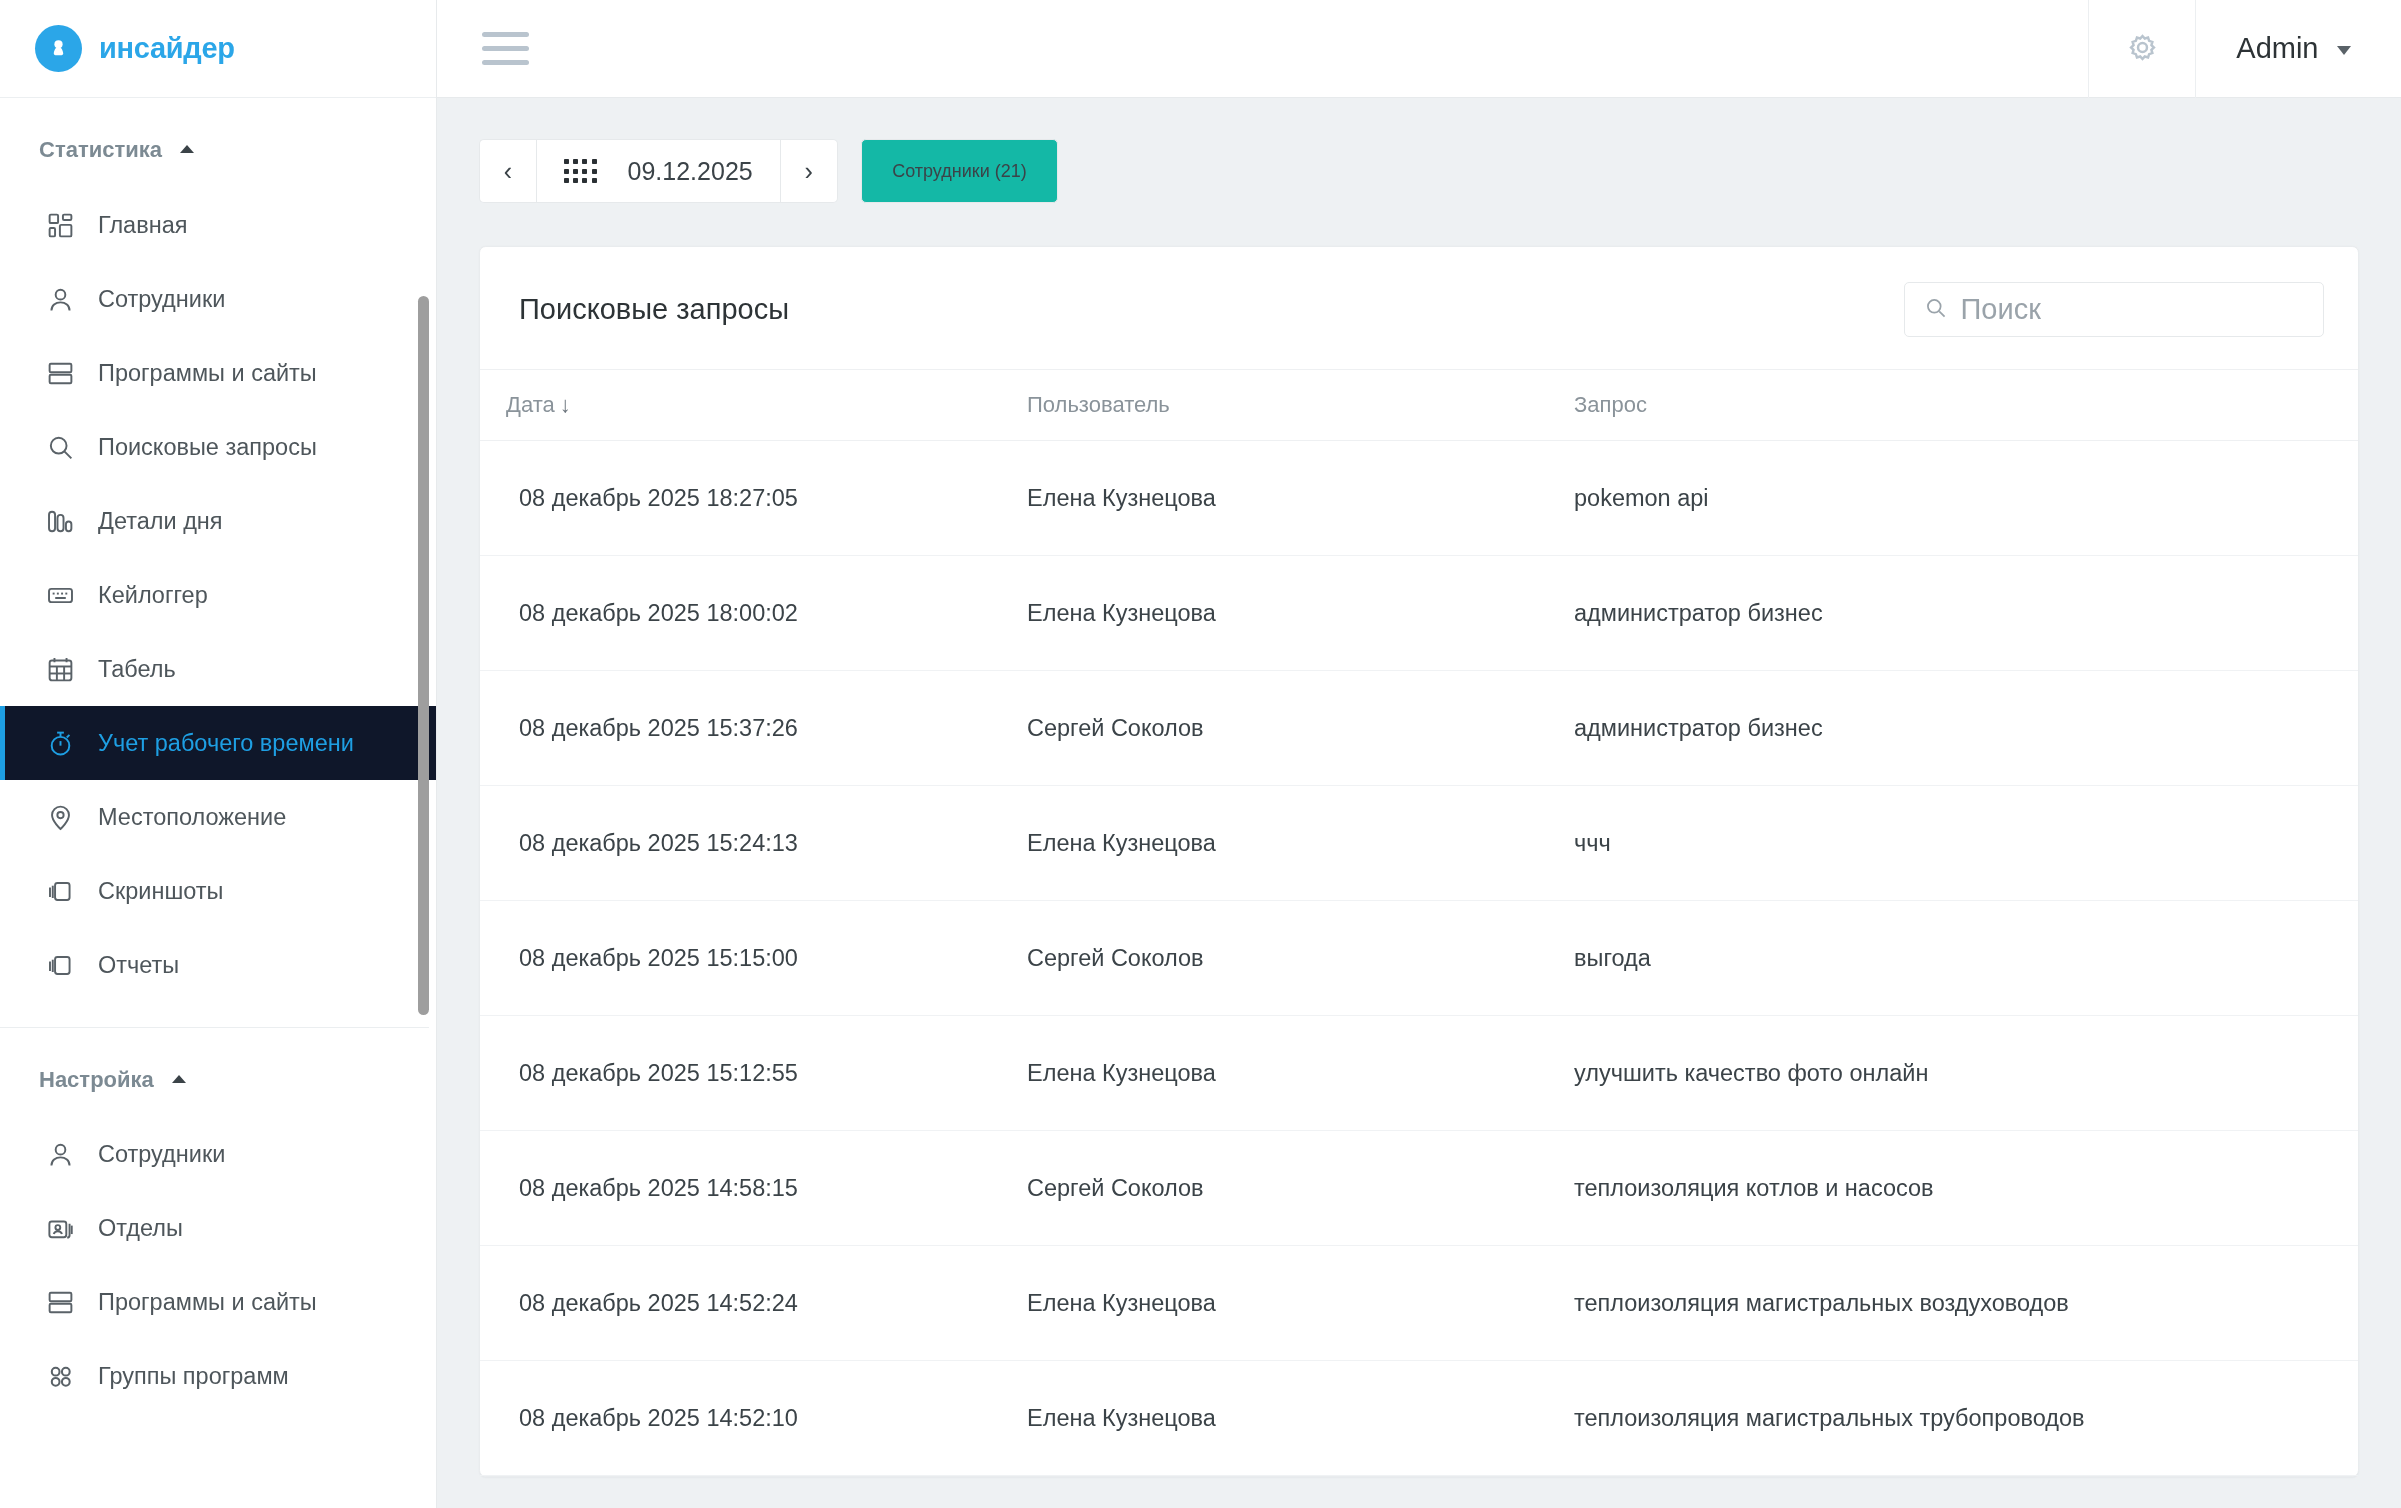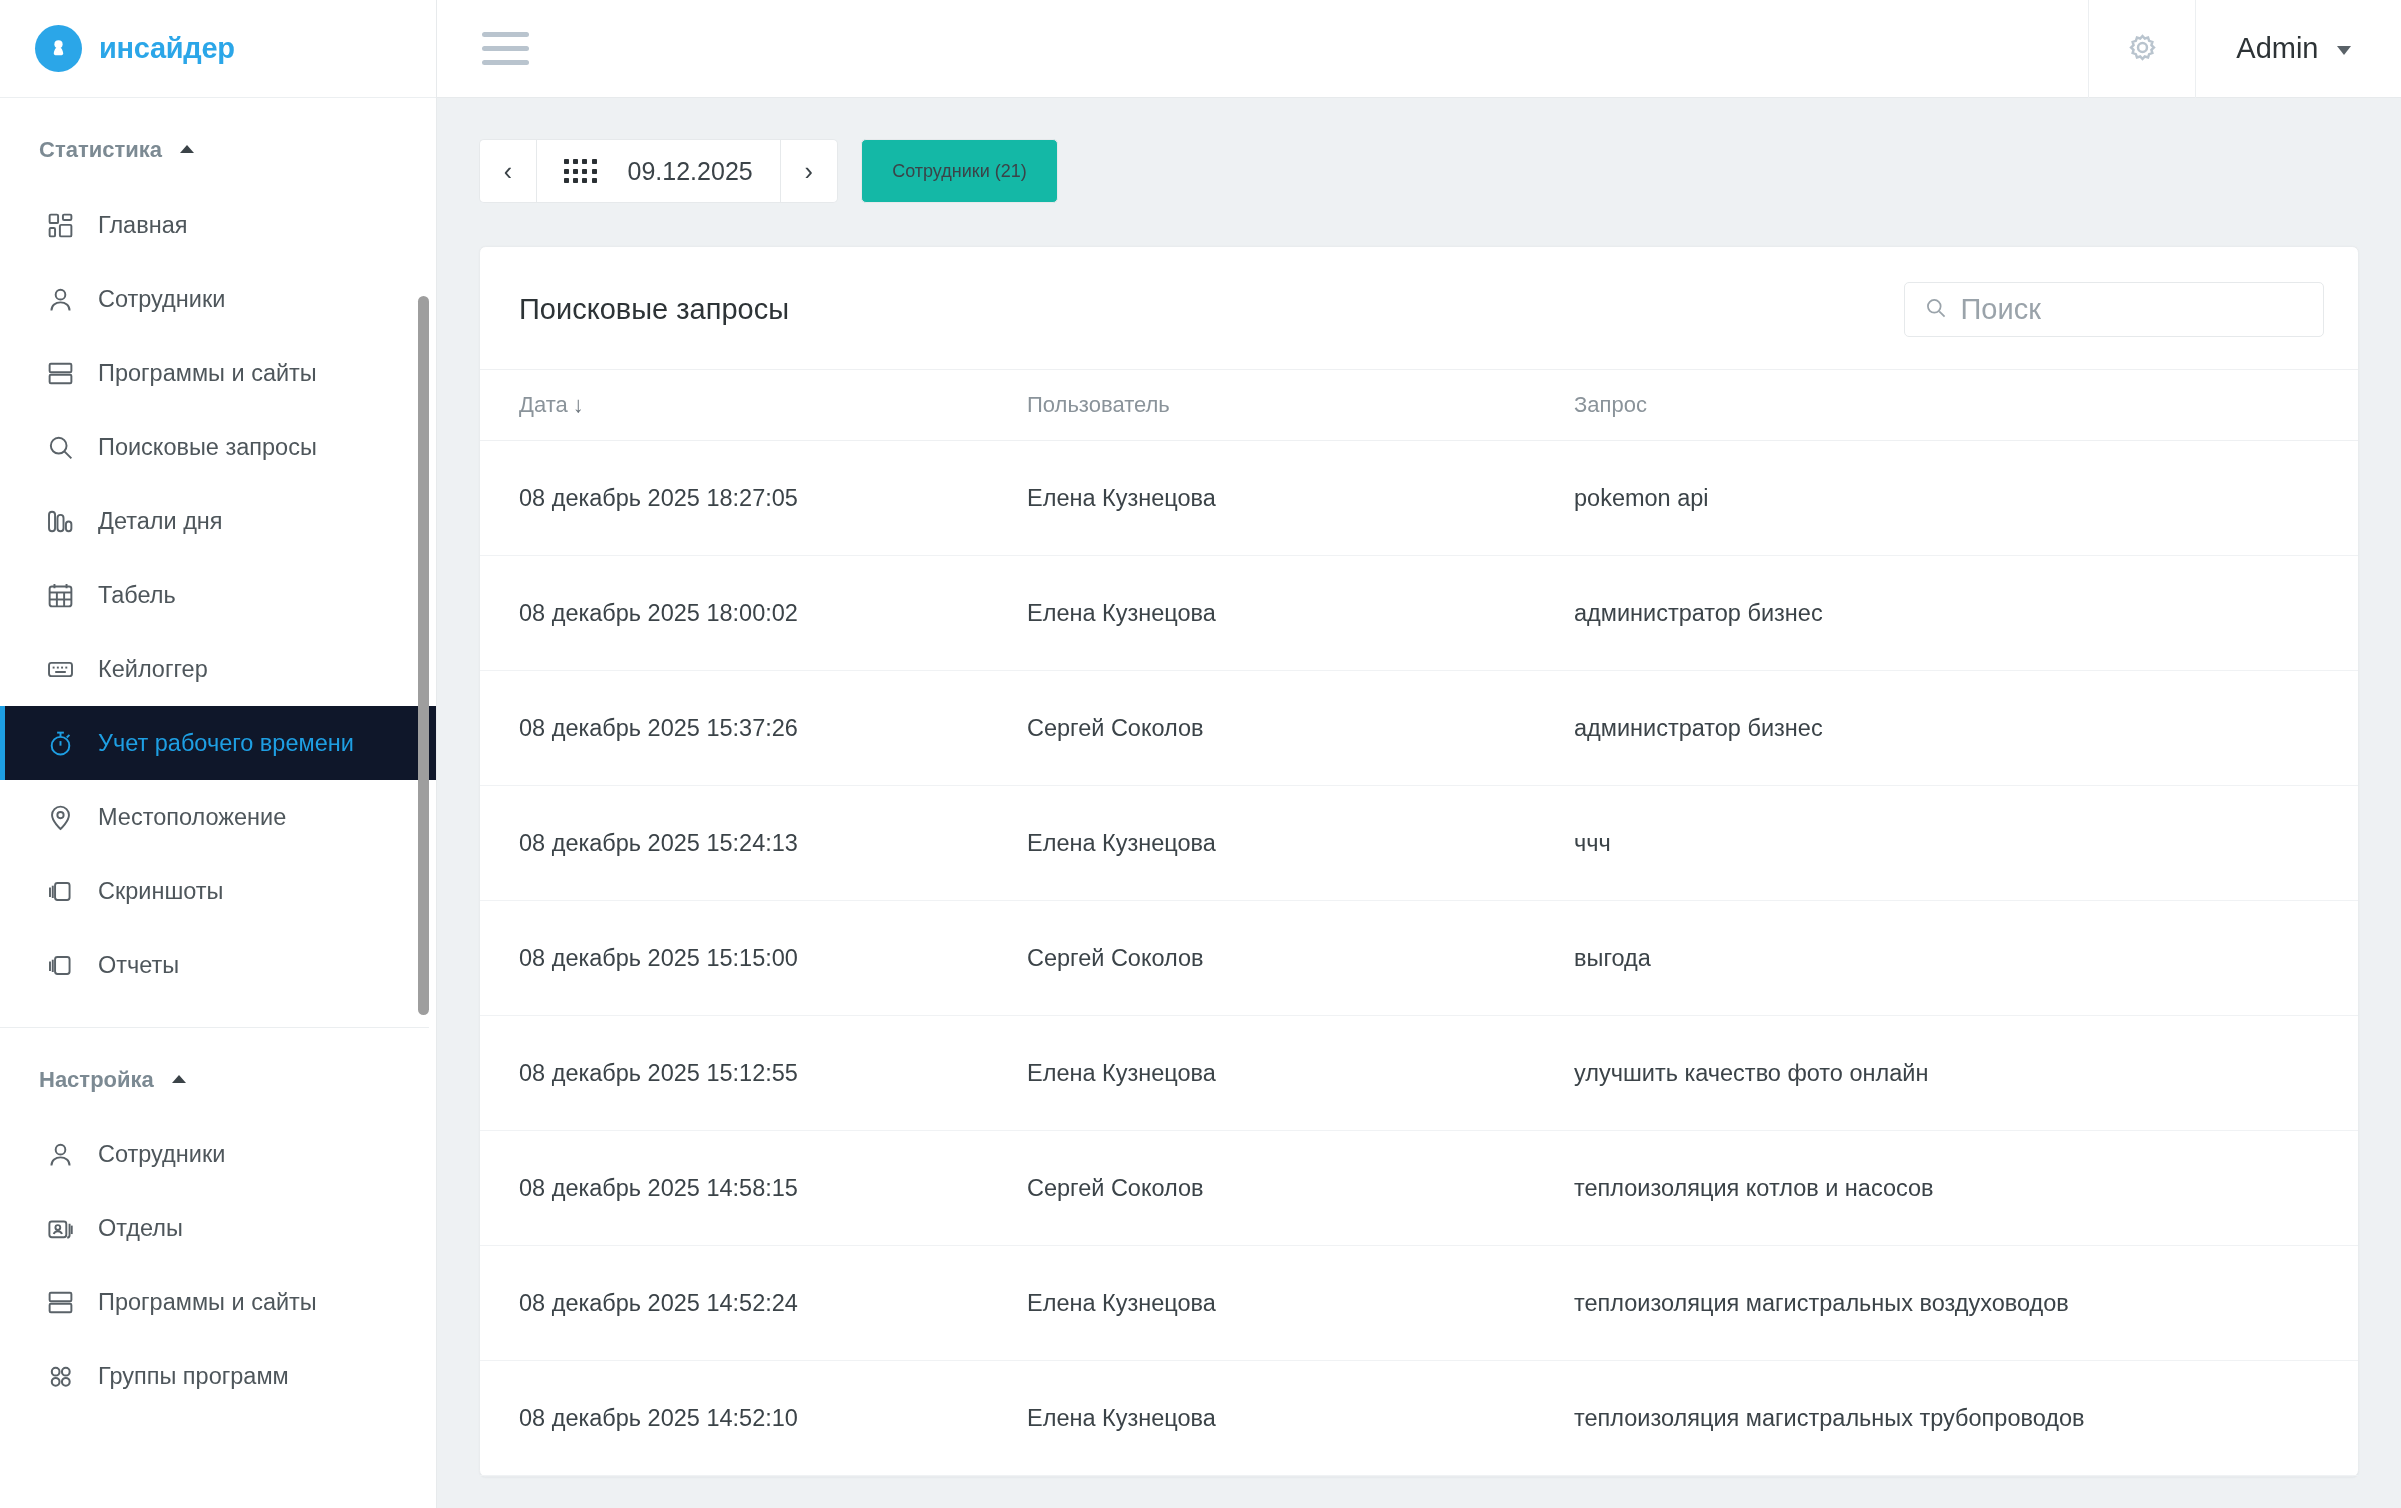--- a/index.html
+++ b/index.html
@@ -149,21 +149,21 @@
     border: none; outline: none; font-size: 29px; color: #737373;
     font-family: "Liberation Sans", sans-serif; background: transparent; width: 100%;
   }
   .search-wrap input::placeholder { color: #9aa3aa; }
 
   table { width: 100%; border-collapse: collapse; table-layout: fixed; }
   thead th {
     text-align: left; font-weight: 400; font-size: 22px; color: #8a939a;
     padding: 22px 0 22px 0; border-top: 0.8px solid #eef0f2; border-bottom: 0.8px solid #eef0f2;
   }
-  thead th:nth-child(1) { width: 547px; padding-left: 39px; }
+  thead th:nth-child(1) { width: 547px; padding-left: 26px; }
   thead th:nth-child(2) { width: 547px; }
   thead th:nth-child(3) { }
   tbody td {
     font-size: 23.5px; color: #3b4348; height: 115px;
     border-bottom: 0.8px solid #f0f2f4; vertical-align: middle;
   }
   tbody td:nth-child(1) { padding-left: 39px; }
   .sort-arrow { font-size: 22px; color: #6c757d; margin-left: 5px; }
 </style>
 </head>
@@ -233,43 +233,43 @@
                 <rect x="2.5" y="4" width="5" height="16" rx="2.5"></rect>
                 <rect x="9.5" y="6.5" width="5" height="13.5" rx="2.5"></rect>
                 <rect x="16.5" y="12" width="4.5" height="8" rx="2.2"></rect>
               </svg>
             </span>
             <span>Детали дня</span>
           </div>
           <div class="nav-item">
             <span class="ico">
               <svg width="29" height="29" viewBox="0 0 24 24" fill="none" stroke="#5a6268" stroke-width="1.6">
+                <rect x="2.5" y="6.5" width="19" height="11" rx="2"></rect>
+                <rect x="5.5" y="9.6" width="1.6" height="1.6" fill="#5a6268" stroke="none"></rect>
+                <rect x="9" y="9.6" width="1.6" height="1.6" fill="#5a6268" stroke="none"></rect>
+                <rect x="12.5" y="9.6" width="1.6" height="1.6" fill="#5a6268" stroke="none"></rect>
+                <rect x="16" y="9.6" width="1.6" height="1.6" fill="#5a6268" stroke="none"></rect>
+                <rect x="7.5" y="13.2" width="9" height="1.6" rx=".6" fill="#5a6268" stroke="none"></rect>
+              </svg>
+            </span>
+            <span>Кейлоггер</span>
+          </div>
+          <div class="nav-item">
+            <span class="ico">
+              <svg width="29" height="29" viewBox="0 0 24 24" fill="none" stroke="#5a6268" stroke-width="1.6">
                 <rect x="3" y="4.5" width="18" height="16.5" rx="2"></rect>
                 <line x1="3" y1="9.5" x2="21" y2="9.5"></line>
                 <line x1="9" y1="9.5" x2="9" y2="21"></line>
                 <line x1="15" y1="9.5" x2="15" y2="21"></line>
                 <line x1="3" y1="15.3" x2="21" y2="15.3"></line>
                 <line x1="7" y1="2.5" x2="7" y2="6"></line>
                 <line x1="17" y1="2.5" x2="17" y2="6"></line>
               </svg>
             </span>
             <span>Табель</span>
-          </div>
-          <div class="nav-item">
-            <span class="ico">
-              <svg width="29" height="29" viewBox="0 0 24 24" fill="none" stroke="#5a6268" stroke-width="1.6">
-                <rect x="2.5" y="6.5" width="19" height="11" rx="2"></rect>
-                <rect x="5.5" y="9.6" width="1.6" height="1.6" fill="#5a6268" stroke="none"></rect>
-                <rect x="9" y="9.6" width="1.6" height="1.6" fill="#5a6268" stroke="none"></rect>
-                <rect x="12.5" y="9.6" width="1.6" height="1.6" fill="#5a6268" stroke="none"></rect>
-                <rect x="16" y="9.6" width="1.6" height="1.6" fill="#5a6268" stroke="none"></rect>
-                <rect x="7.5" y="13.2" width="9" height="1.6" rx=".6" fill="#5a6268" stroke="none"></rect>
-              </svg>
-            </span>
-            <span>Кейлоггер</span>
           </div>
           <div class="nav-item active">
             <span class="ico">
               <svg width="29" height="29" viewBox="0 0 24 24" fill="none" stroke="#1e9fe3" stroke-width="1.6">
                 <circle cx="12" cy="13.8" r="7.3"></circle>
                 <line x1="12" y1="13.8" x2="12" y2="10"></line>
                 <line x1="9.2" y1="3" x2="14.8" y2="3"></line>
                 <line x1="12" y1="3" x2="12" y2="6.4"></line>
                 <line x1="17.2" y1="7" x2="19.4" y2="4.9"></line>
               </svg>

